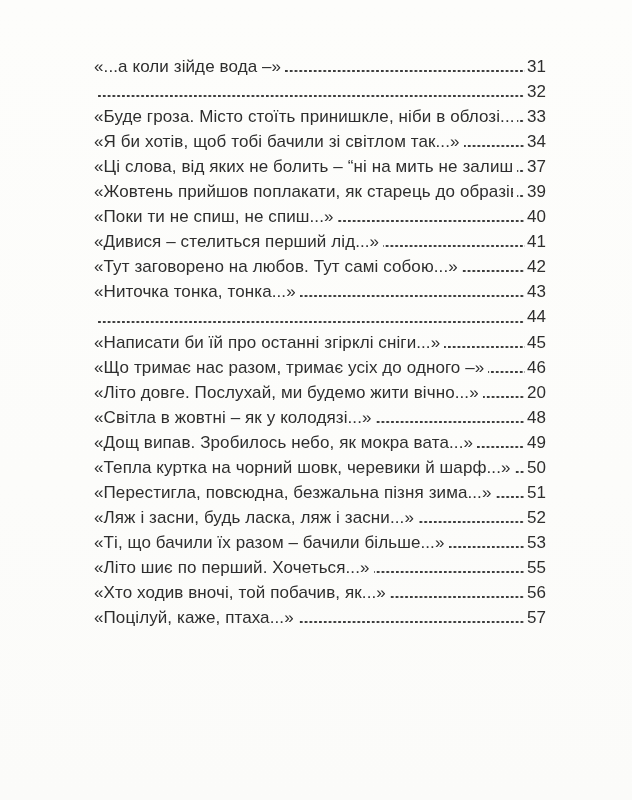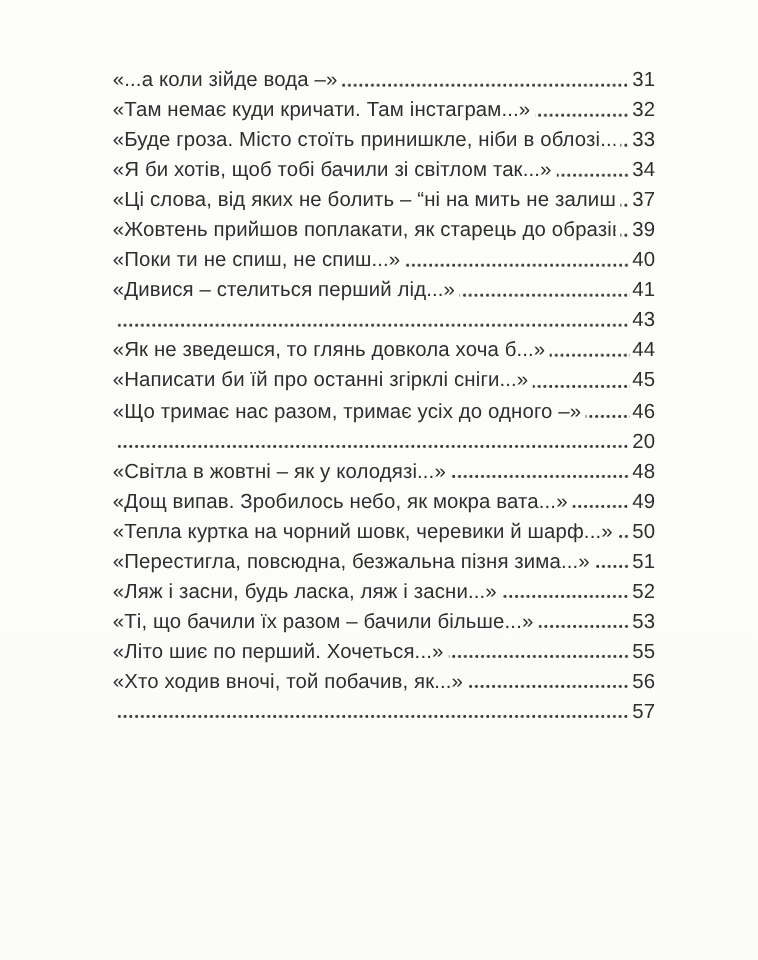--- a/index.html
+++ b/index.html
@@ -62,21 +62,20 @@
 
 <div class="page">
   <div class="toc" id="toc">
   <div class="row">
     <span class="title">«...а коли зійде вода –»</span>
     <span class="leader"></span>
     <span class="pageno">31</span>
   </div>
 
   <div class="row">
-    <span class="title">«Там немає куди кричати. Там інстаграм...»</span>
     <span class="leader"></span>
     <span class="pageno">32</span>
   </div>
 
   <div class="row">
     <span class="title">«Буде гроза. Місто стоїть принишкле, ніби в облозі...»</span>
     <span class="leader"></span>
     <span class="pageno">33</span>
   </div>
 
@@ -104,45 +103,51 @@
     <span class="leader"></span>
     <span class="pageno">40</span>
   </div>
 
   <div class="row">
     <span class="title">«Дивися – стелиться перший лід...»</span>
     <span class="leader"></span>
     <span class="pageno">41</span>
   </div>
 
-
-  <div class="row">
+  <div class="row">
+    <span class="title">«Тут заговорено на любов. Тут самі собою...»</span>
+    <span class="leader"></span>
+    <span class="pageno">42</span>
+  </div>
+
+  <div class="row">
+    <span class="title">«Ниточка тонка, тонка...»</span>
     <span class="leader"></span>
     <span class="pageno">43</span>
   </div>
 
   <div class="row">
-    <span class="title">«Як не зведешся, то глянь довкола хоча б...»</span>
     <span class="leader"></span>
     <span class="pageno">44</span>
   </div>
 
   <div class="row">
     <span class="title">«Написати би їй про останні згірклі сніги...»</span>
     <span class="leader"></span>
     <span class="pageno">45</span>
   </div>
 
   <div class="row">
     <span class="title">«Що тримає нас разом, тримає усіх до одного –»</span>
     <span class="leader"></span>
     <span class="pageno">46</span>
   </div>
 
   <div class="row">
+    <span class="title">«Літо довге. Послухай, ми будемо жити вічно...»</span>
     <span class="leader"></span>
     <span class="pageno">20</span>
   </div>
 
   <div class="row">
     <span class="title">«Світла в жовтні – як у колодязі...»</span>
     <span class="leader"></span>
     <span class="pageno">48</span>
   </div>
 
@@ -182,17 +187,18 @@
     <span class="pageno">55</span>
   </div>
 
   <div class="row">
     <span class="title">«Хто ходив вночі, той побачив, як...»</span>
     <span class="leader"></span>
     <span class="pageno">56</span>
   </div>
 
   <div class="row">
+    <span class="title">«Поцілуй, каже, птаха...»</span>
     <span class="leader"></span>
     <span class="pageno">57</span>
   </div>
 </div>
 </div>
 
 </body></html>

